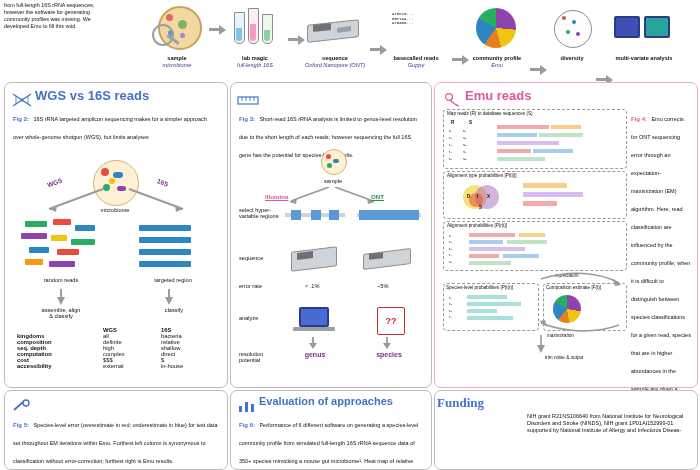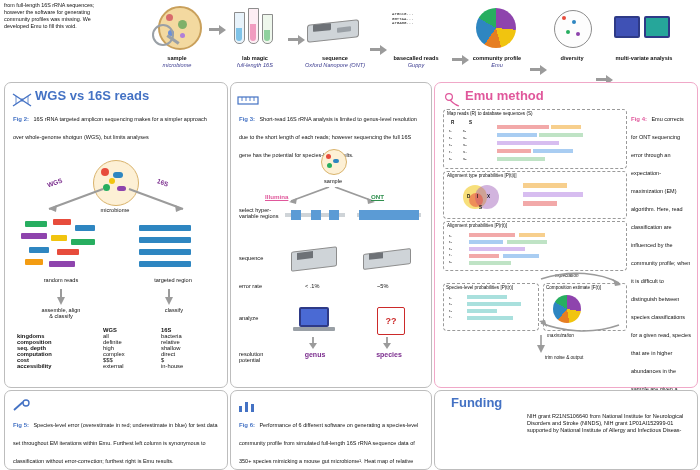--- a/index.html
+++ b/index.html
@@ -321,21 +321,21 @@
         <polygon points="22,12 18,6 26,6" fill="#9b9b9b"></polygon>
       <path d="M96 0 L96 8" stroke="#9b9b9b" stroke-width="1.8"></path>
         <polygon points="96,12 92,6 100,6" fill="#9b9b9b"></polygon>
     </svg>
   </div>
   <div class="abs bold purple center" style="left:56px;top:268px;width:56px;font-size:7px;">genus</div>
   <div class="abs bold purple center" style="left:128px;top:268px;width:60px;font-size:7px;">species</div>
 </div>
 
 <div class="panel pink" style="left:434px;top:82px;width:262px;height:304px;">
-  <div class="abs ptitle pink" style="left:30px;top:5px;">Emu method</div>
+  <div class="abs ptitle pink" style="left:30px;top:5px;">Emu reads</div>
   <div class="abs" style="left:6px;top:9px;width:22px;height:16px;">
     <svg width="22" height="16" viewBox="0 0 22 16">
         <circle cx="8" cy="5" r="3.4" fill="none" stroke="#e0579b" stroke-width="1.2"></circle>
         <path d="M9 8 C12 11,14 13,18 14" stroke="#e0579b" stroke-width="1.2" fill="none"></path>
       </svg>
   </div>
 
   <div class="abs" style="left:196px;top:24px;width:60px;">
     <span class="figlab pink">Fig 4:</span>
     <span class="captxt">Emu corrects for ONT sequencing error through an expectation-maximization (EM) algorithm. Here, read classification are influenced by the community profile; when it is difficult to distinguish between species classifications for a given read, species that are in higher abundances in the sample are given a higher likelihood.</span>
@@ -449,29 +449,30 @@
         <circle cx="15" cy="4" r="3" fill="none" stroke="#4472c4" stroke-width="1.4"></circle>
       </svg>
   </div>
   <div class="abs" style="left:8px;top:22px;width:206px;">
     <span class="figlab">Fig 5:</span>
     <span class="captxt">Species-level error (overestimate in red; underestimate in blue) for test data set throughout EM iterations within Emu. Furthest left column is synonymous to classification without error-correction; furthest right is Emu results.</span>
   </div>
 </div>
 
 <div class="panel" style="left:230px;top:390px;width:200px;height:78px;">
+  <div class="abs ptitle" style="left:28px;top:4px;font-size:11px;">Evaluation of approaches</div>
   <div class="abs" style="left:6px;top:8px;width:20px;height:14px;">
     <svg width="20" height="14" viewBox="0 0 20 14">
         <rect x="2" y="7" width="3" height="6" fill="#4472c4"></rect>
         <rect x="8" y="3" width="3" height="10" fill="#4472c4"></rect>
         <rect x="14" y="5" width="3" height="8" fill="#4472c4"></rect>
       </svg>
   </div>
   <div class="abs" style="left:8px;top:22px;width:184px;">
     <span class="figlab">Fig 6:</span>
     <span class="captxt">Performance of 6 different software on generating a species-level community profile from simulated full-length 16S rRNA sequence data of 350+ species mimicking a mouse gut microbiome¹. Heat map of relative abundance error (left); L1- and L2-norm (top right); detection accuracy (bottom right).</span>
   </div>
 </div>
 
 <div class="panel" style="left:434px;top:390px;width:262px;height:78px;">
-  <div class="abs ptitle" style="left:16px;top:4px;font-size:13px;">Funding</div>
+  <div class="abs ptitle" style="left:2px;top:4px;font-size:13px;font-family:Liberation Serif, serif;">Funding</div>
   <div class="abs captxt" style="left:92px;top:22px;width:164px;">NIH grant R21NS106640 from National Institute for Neurological Disorders and Stroke (NINDS), NIH grant 1P01AI152999-01 supported by National Institute of Allergy and Infectious Diseas-</div>
 </div>
 
 </body></html>

